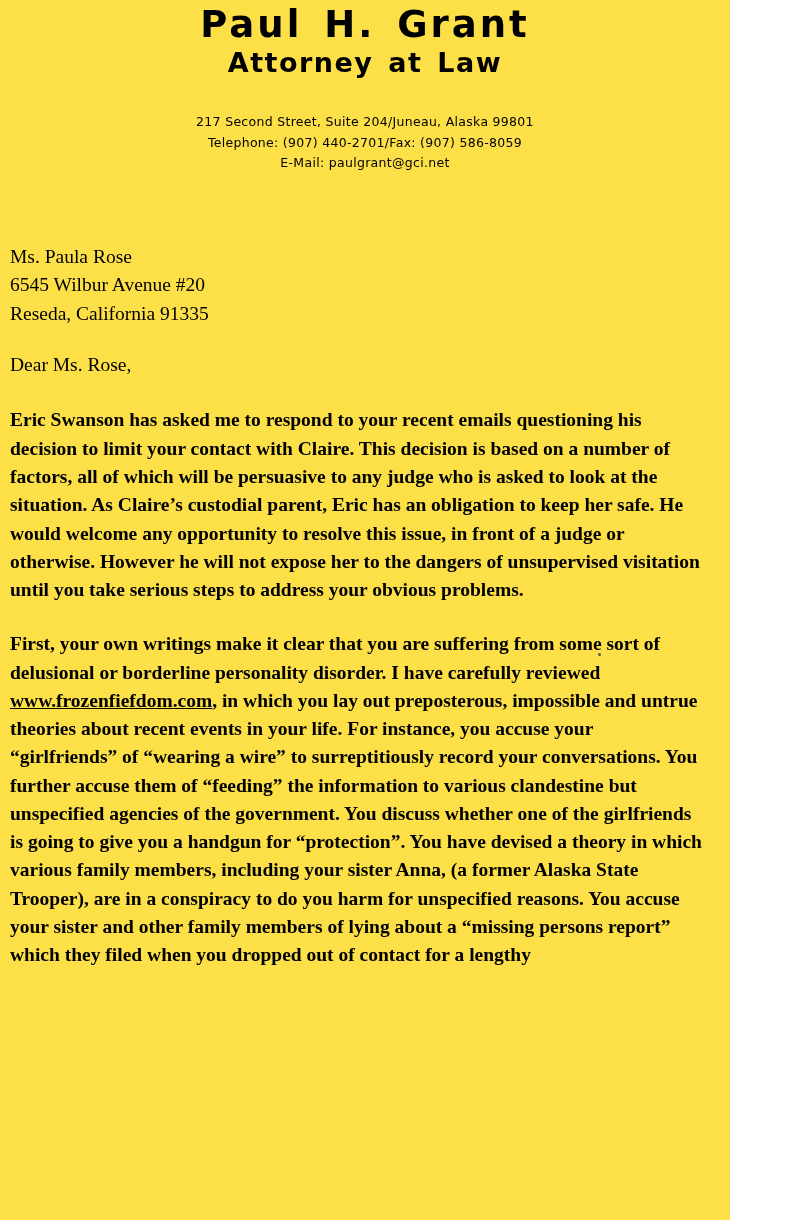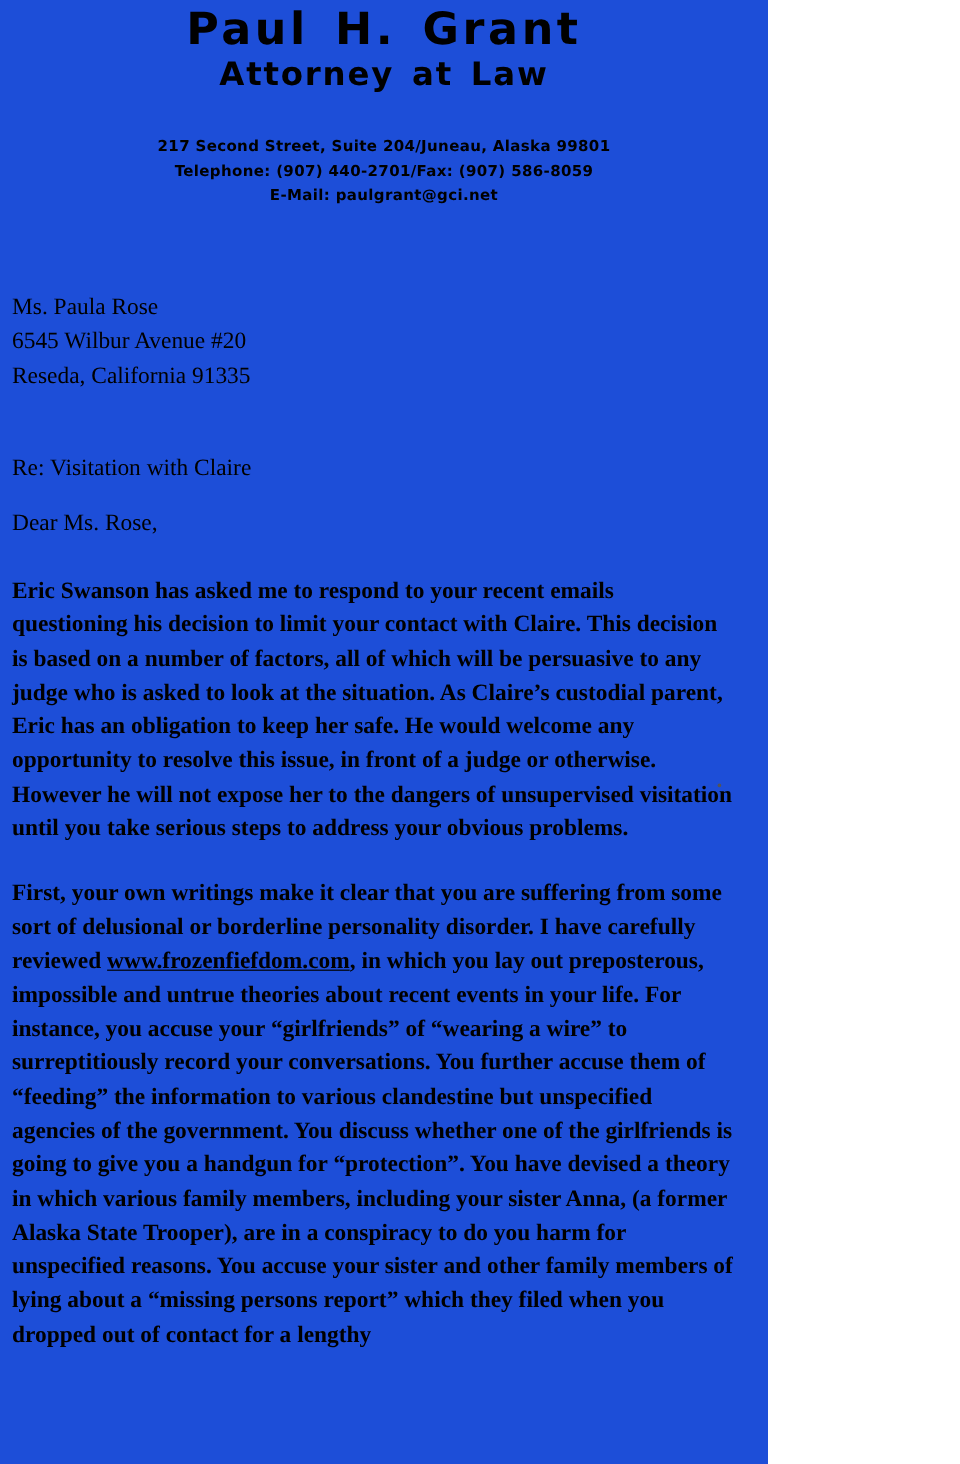--- a/index.html
+++ b/index.html
@@ -10,23 +10,23 @@
   body {
     width: 800px;
     height: 1220px;
     position: relative;
     font-family: "Liberation Serif", serif;
     color: #000000;
     overflow: hidden;
   }
   .page {
     position: relative;
-    width: 640px;
+    width: 730px;
     height: 1220px;
-    background: #1d4ed8;
+    background: #fde047;
   }
 
   
   .letterhead {
     text-align: center;
     padding-top: 4px;
   }
   .firm-name {
     font-family: "DejaVu Sans", sans-serif;
     font-weight: bold;
@@ -39,21 +39,21 @@
     font-family: "DejaVu Sans", sans-serif;
     font-weight: bold;
     font-size: 27px;
     letter-spacing: 1.5px;
     word-spacing: 4px;
     margin-top: 2px;
   }
   .contact-block {
     margin-top: 34px;
     font-family: "DejaVu Sans", sans-serif;
-    font-weight: bold;
+    font-weight: normal;
     font-size: 12.5px;
     line-height: 1.62;
     letter-spacing: 0.3px;
   }
 
   
   .letter-body {
     margin: 0 28px 0 10px;
     padding-left: 0;
     font-size: 19.5px;
@@ -119,21 +119,20 @@
 
   <div class="letter-body">
 
 
     <div class="address-block">
       <div>Ms. Paula Rose</div>
       <div>6545 Wilbur Avenue #20</div>
       <div>Reseda, California 91335</div>
     </div>
 
-    <div class="re-line">Re:  Visitation with Claire</div>
 
     <div class="salutation">Dear Ms. Rose,</div>
 
     <p class="para p1">Eric Swanson has asked me to respond to your recent emails questioning his decision to limit your contact with Claire. This decision is based on a number of factors, all of which will be persuasive to any judge who is asked to look at the situation.  As Claire’s custodial parent, Eric has an obligation to keep her safe.  He would welcome any opportunity to resolve this issue, in front of a judge or otherwise.  However he will not expose her to the dangers of unsupervised visitation until you take serious steps to address your obvious problems.</p>
 
     <p class="para p2"><span>First, your own writings make it clear that you are suffering from some sort of delusional or borderline personality disorder.  I have carefully reviewed </span><span class="link">www.frozenfiefdom.com</span><span>, in which you lay out  preposterous, impossible and untrue theories about recent events in your life.  For instance, you accuse your “girlfriends” of “wearing a wire” to surreptitiously record your conversations.  You further accuse them of “feeding” the information to various clandestine but unspecified  agencies of the government.  You discuss whether one of the girlfriends is going to give you a handgun for “protection”.  You have devised a theory in which various family members, including your sister Anna, (a former Alaska State Trooper), are in a conspiracy to do you harm for unspecified reasons.  You accuse your sister and other family members of lying about a “missing persons report” which they filed when you dropped out of contact for a lengthy</span></p>
 
   </div>
 
   <div class="stray-mark"></div>

